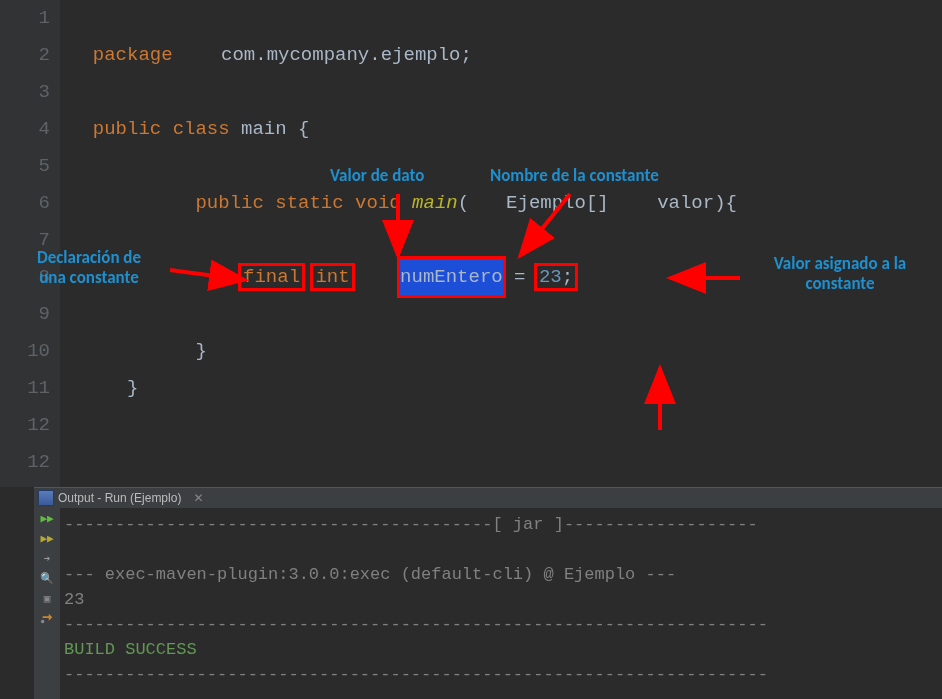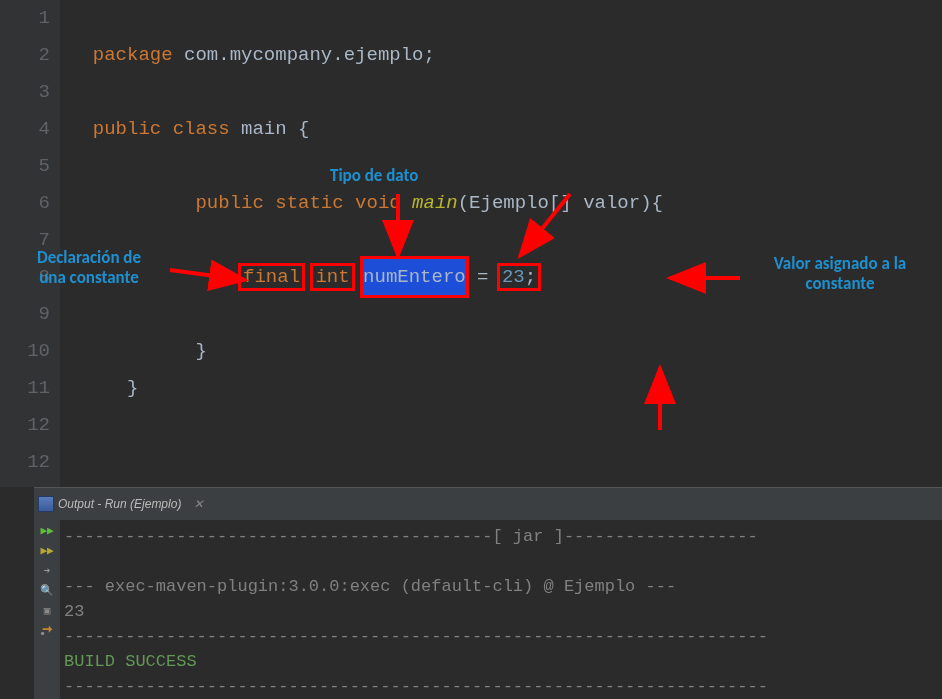--- a/index.html
+++ b/index.html
@@ -38,50 +38,49 @@
     left: 70px;
     top: 0;
     font-size: 19px;
   }
   .codeline {
     height: 37px;
     line-height: 37px;
     white-space: pre;
   }
   .kw { color: #cc7832; }
-  .id { color: #a9b7c6; }
+  .id { color: #a9b7c6; margin-left: 37px; }
   .nm { color: #bbb529; }
   .num { color: #6897bb; }
   .classn { color: #a9b7c6; }
   .punct { color: #a9b7c6; }
   .out { color: #9876aa; font-style: italic; }
   .redbox {
     outline: 3px solid #ff0000;
     padding: 0 2px;
   }
   .hl { background: #1d4ed8; padding: 7px 0; }
   
   .output-panel {
     position: absolute;
     top: 487px; left: 34px;
     right: 0; bottom: 0;
     background: #2b2b2b;
     border-top: 1px solid #555;
   }
   .output-titlebar {
     background: #3c3f41;
-    height: 32px;
+    height: 20px;
     display: flex;
     align-items: center;
     font-family: "Segoe UI", Tahoma, sans-serif;
     font-size: 12px;
     color: #bbb;
     padding-left: 4px;
     gap: 4px;
-    font-style: italic;
   }
   .win-icon {
     width: 14px; height: 14px;
     background: linear-gradient(180deg,#5b7cbb,#3a5a99);
     border: 1px solid #233a66;
   }
   .tab-close { margin-left: 8px; font-size: 12px; color: #888; }
   .output-body {
     display: flex;
     height: calc(100% - 20px);
@@ -214,16 +213,17 @@
 
     <line x1="570" y1="194" x2="520" y2="256" stroke="#ff0000" stroke-width="4" marker-end="url(#ah)"></line>
 
     <line x1="740" y1="278" x2="670" y2="278" stroke="#ff0000" stroke-width="4" marker-end="url(#ah)"></line>
 
     <line x1="660" y1="430" x2="660" y2="368" stroke="#ff0000" stroke-width="4" marker-end="url(#ah)"></line>
   </svg>
 
   <div class="label" style="left:4px; top:248px; width:170px; white-space:pre;">Declaración de
 una constante</div>
-  <div class="label" style="left:330px; top:166px;">Tipo de dato</div>
+  <div class="label" style="left:330px; top:166px;">Valor de dato</div>
+  <div class="label" style="left:490px; top:166px;">Nombre de la constante</div>
   <div class="label" style="left:740px; top:254px; width:200px; white-space:pre;">Valor asignado a la
 constante</div>
 </div>
 
 </body></html>

